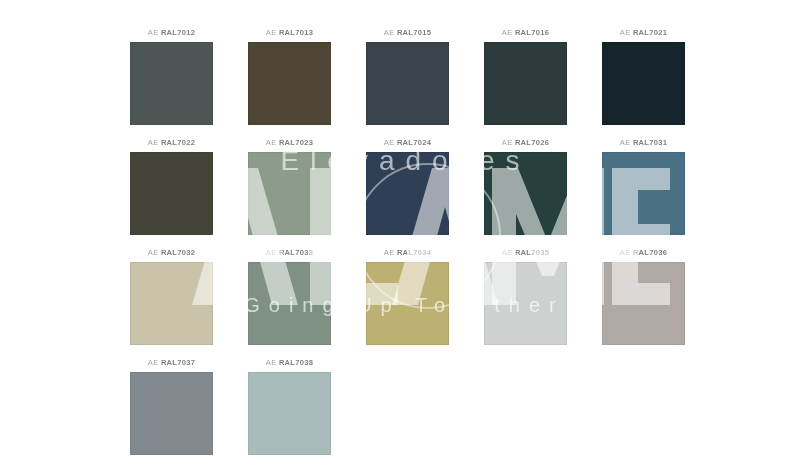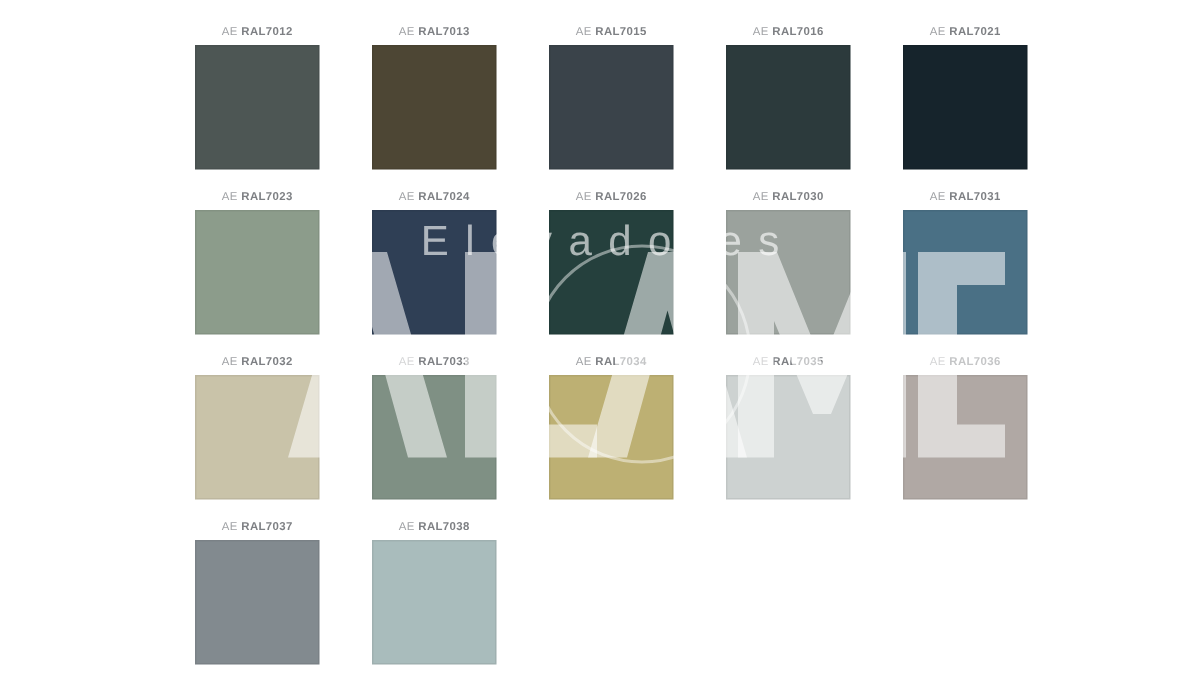--- a/index.html
+++ b/index.html
@@ -8,21 +8,21 @@
     background:#ffffff;
     font-family:"Liberation Sans","DejaVu Sans",sans-serif;
     overflow:hidden;
     position:relative;
   }
   #stage{position:relative;width:800px;height:458px;overflow:hidden;background:#fff;}
 
   
   #grid{
     position:absolute;
-    left:130px; top:14px;
+    left:130px; top:26px;
     width:537px; height:432px;
     display:grid;
     grid-template-columns:repeat(5,83px);
     grid-template-rows:repeat(4,99px);
     column-gap:35px;
     row-gap:11px;
     z-index:1;
   }
   .cell{display:flex;flex-direction:column;align-items:center;}
   .cell-label{
@@ -98,34 +98,34 @@
       </div>
       <div class="cell">
         <div class="cell-label"><span class="ae">AE</span> <span class="ral">RAL7016</span></div>
         <div class="chip" style="background-color: rgb(44, 58, 60);"></div>
       </div>
       <div class="cell">
         <div class="cell-label"><span class="ae">AE</span> <span class="ral">RAL7021</span></div>
         <div class="chip" style="background-color: rgb(22, 36, 44);"></div>
       </div>
       <div class="cell">
+        <div class="cell-label"><span class="ae">AE</span> <span class="ral">RAL7022</span></div>
+        <div class="chip" style="background-color: rgb(69, 68, 56);"></div>
+      </div>
+      <div class="cell">
         <div class="cell-label"><span class="ae">AE</span> <span class="ral">RAL7023</span></div>
         <div class="chip" style="background-color: rgb(140, 156, 139);"></div>
       </div>
       <div class="cell">
         <div class="cell-label"><span class="ae">AE</span> <span class="ral">RAL7024</span></div>
         <div class="chip" style="background-color: rgb(47, 63, 85);"></div>
       </div>
       <div class="cell">
         <div class="cell-label"><span class="ae">AE</span> <span class="ral">RAL7026</span></div>
         <div class="chip" style="background-color: rgb(37, 64, 61);"></div>
-      </div>
-      <div class="cell">
-        <div class="cell-label"><span class="ae">AE</span> <span class="ral">RAL7030</span></div>
-        <div class="chip" style="background-color: rgb(155, 162, 157);"></div>
       </div>
       <div class="cell">
         <div class="cell-label"><span class="ae">AE</span> <span class="ral">RAL7031</span></div>
         <div class="chip" style="background-color: rgb(74, 112, 133);"></div>
       </div>
       <div class="cell">
         <div class="cell-label"><span class="ae">AE</span> <span class="ral">RAL7032</span></div>
         <div class="chip" style="background-color: rgb(201, 195, 169);"></div>
       </div>
       <div class="cell">
@@ -173,15 +173,16 @@
 
           <path d="M560 18 L588 18 L614 62 L640 18 L668 18 L628 86 L670 155 L642 155 L614 109 L586 155 L558 155 L600 86 Z"></path>
         </g>
 
         <circle cx="288" cy="86" r="72" fill="none" stroke="#ffffff" stroke-opacity="0.45" stroke-width="2"></circle>
       </svg>
     </div>
 
     <div id="wm-elevadores">Elevadores</div>
 
+    <div id="wm-tagline">Going Up Together</div>
   </div>
 
 </div>
 
 </body></html>

